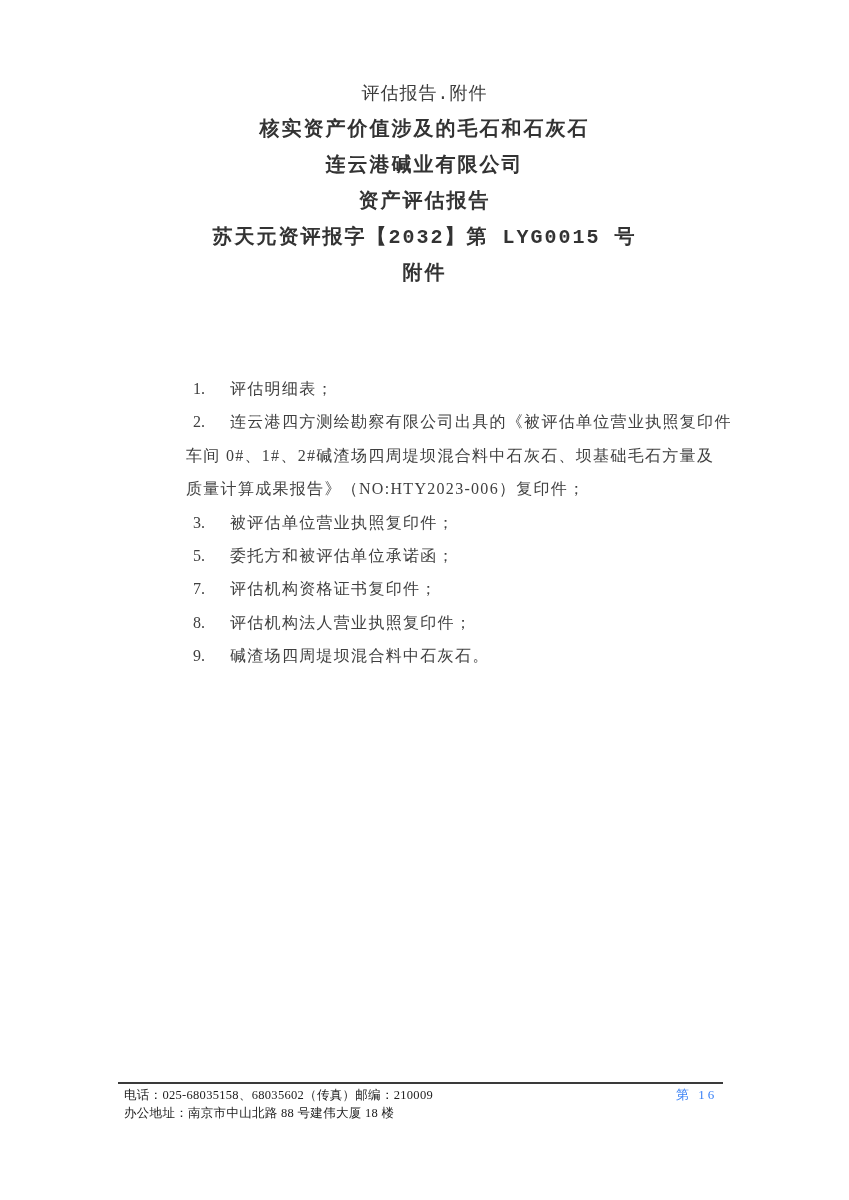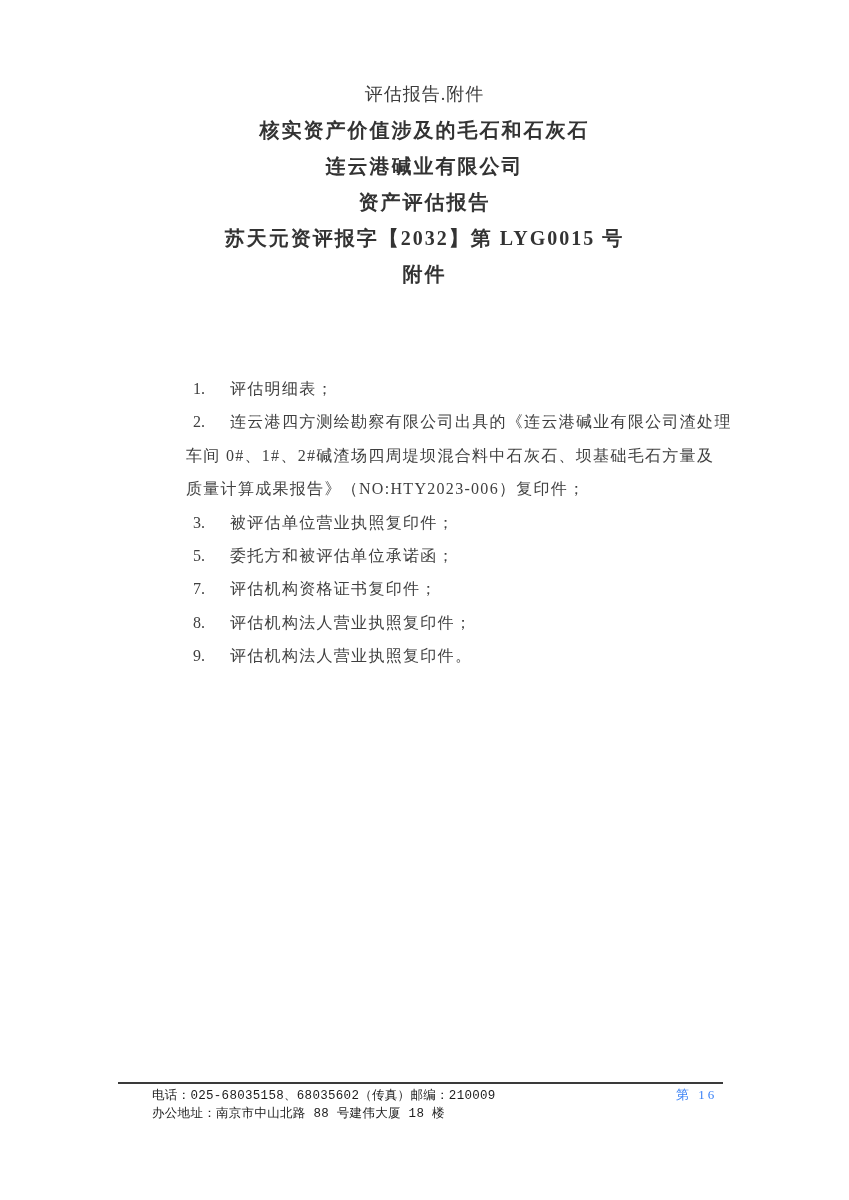--- a/index.html
+++ b/index.html
@@ -17,20 +17,21 @@
     color: #3f3f3f;
   }
 
   
   .title-block {
     position: absolute;
     top: 76px;
     left: 0;
     width: 100%;
     text-align: center;
+    font-family: Liberation Mono, monospace;
   }
   .doc-label {
     font-size: 18px;
     line-height: 36px;
     letter-spacing: 1px;
     font-weight: 400;
     color: #3c3c3c;
   }
   .title-line {
     font-size: 20px;
@@ -69,26 +70,25 @@
     position: absolute;
     left: 118px;
     top: 1082px;
     width: 605px;
     border-top: 2px solid #3a3a3a;
     height: 0;
   }
   .footer-line {
     position: absolute;
     left: 124px;
-    font-family: Liberation Mono, monospace;
+    font-family: Liberation Serif, serif;
     font-size: 12.5px;
     color: #1c1c1c;
     letter-spacing: 0.3px;
     white-space: nowrap;
-    margin-left: 28px;
   }
   .footer-phone { top: 1087px; }
   .footer-addr  { top: 1105px; }
   .page-number {
     position: absolute;
     left: 676px;
     top: 1086px;
     font-family: "Liberation Serif", "DejaVu Serif", serif;
     font-size: 13px;
     letter-spacing: 3px;
@@ -111,21 +111,21 @@
   </div>
 
   <div class="list">
 
     <div class="item">
       <span class="num">1.</span><span class="txt">评估明细表；</span>
     </div>
 
     <div class="item-group">
       <div class="line">
-        <span class="num">2.</span><span class="txt">连云港四方测绘勘察有限公司出具的《连云港碱业有限公司渣处理</span>
+        <span class="num">2.</span><span class="txt">连云港四方测绘勘察有限公司出具的《被评估单位营业执照复印件</span>
       </div>
       <div class="line">车间 0#、1#、2#碱渣场四周堤坝混合料中石灰石、坝基础毛石方量及</div>
       <div class="line">质量计算成果报告》（NO:HTY2023-006）复印件；</div>
     </div>
 
     <div class="item">
       <span class="num">3.</span><span class="txt">被评估单位营业执照复印件；</span>
     </div>
 
 
@@ -136,21 +136,21 @@
 
     <div class="item">
       <span class="num">7.</span><span class="txt">评估机构资格证书复印件；</span>
     </div>
 
     <div class="item">
       <span class="num">8.</span><span class="txt">评估机构法人营业执照复印件；</span>
     </div>
 
     <div class="item">
-      <span class="num">9.</span><span class="txt">评估机构法人营业执照复印件。</span>
+      <span class="num">9.</span><span class="txt">碱渣场四周堤坝混合料中石灰石。</span>
     </div>
 
   </div>
 
   <div class="footer-rule"></div>
   <div class="footer-line footer-phone">电话：025-68035158、68035602（传真）邮编：210009</div>
   <div class="footer-line footer-addr">办公地址：南京市中山北路 88 号建伟大厦 18 楼</div>
   <div class="page-number">第 16</div>
 
 </div>

